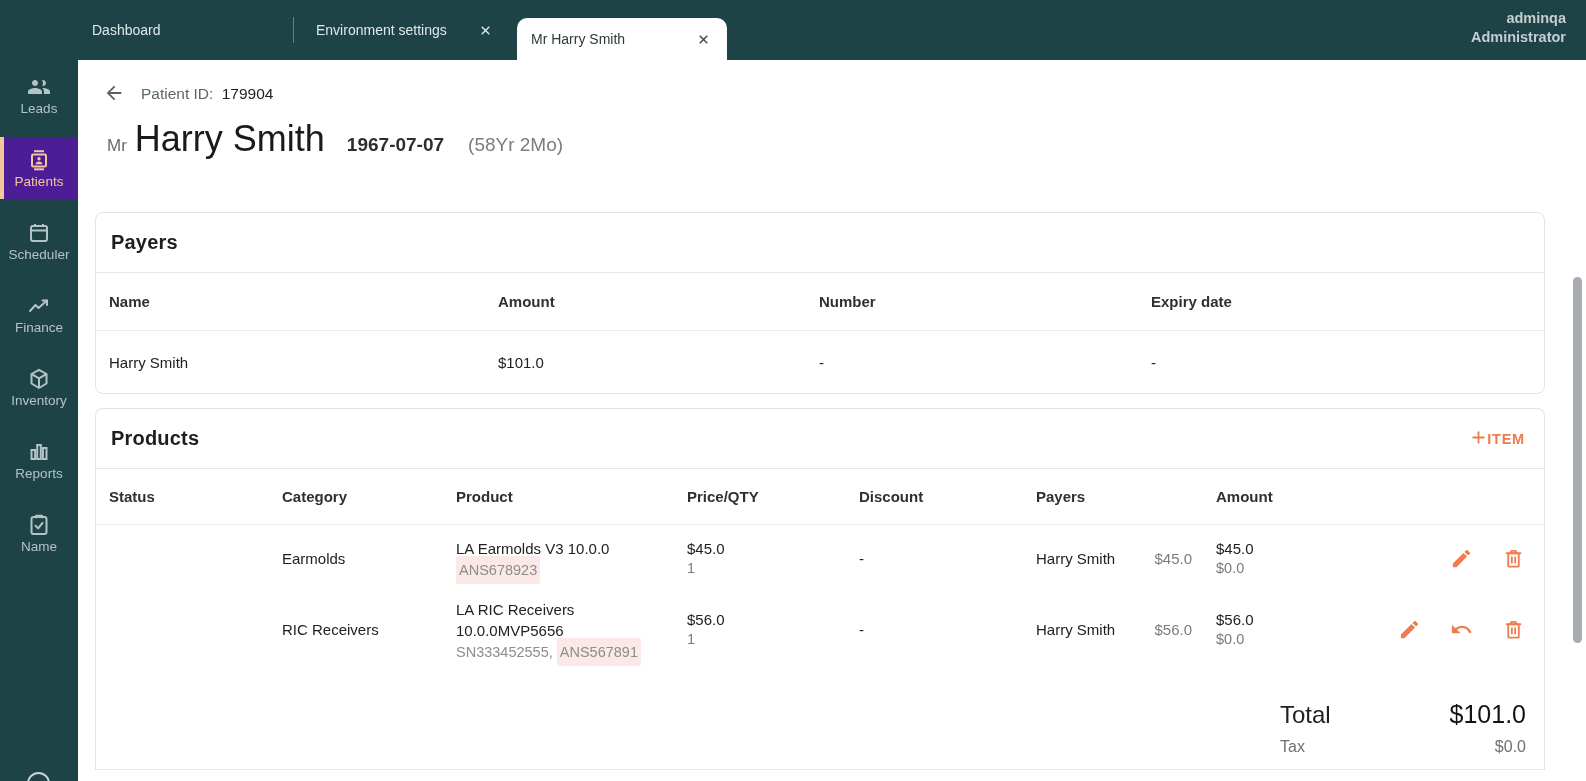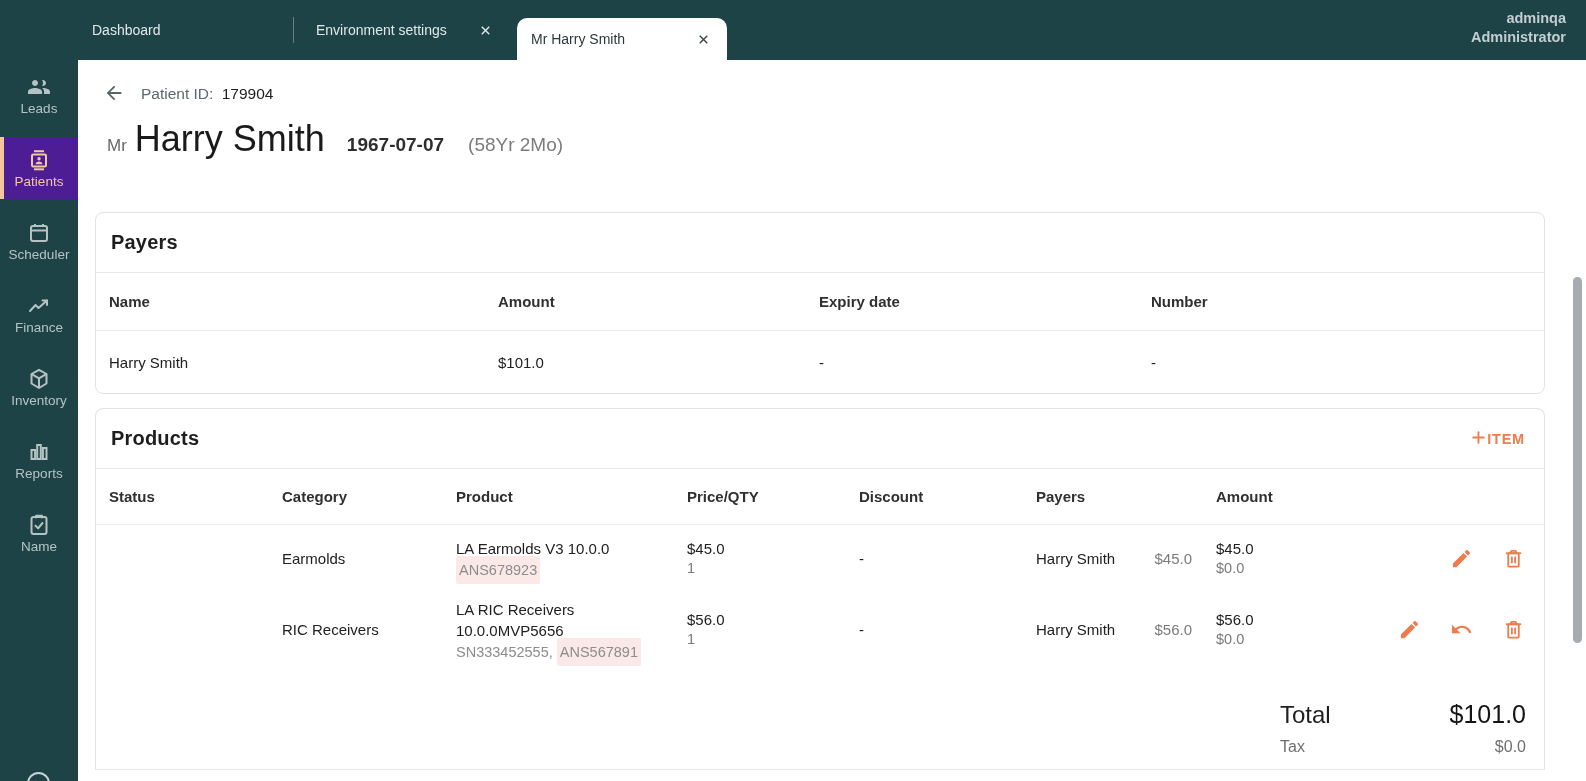--- a/index.html
+++ b/index.html
@@ -206,22 +206,22 @@
       <span class="age">(58Yr 2Mo)</span>
     </div>
 
     <div class="card payers-card">
       <div class="card-title-row">
         <span class="card-title">Payers</span>
       </div>
       <div class="payers-grid payers-head">
         <span>Name</span>
         <span>Amount</span>
+        <span>Number</span>
         <span>Expiry date</span>
-        <span>Number</span>
       </div>
       <div class="payers-grid payers-row">
         <span>Harry Smith</span>
         <span>$101.0</span>
         <span>-</span>
         <span>-</span>
       </div>
     </div>
 
     <div class="card products-card">

